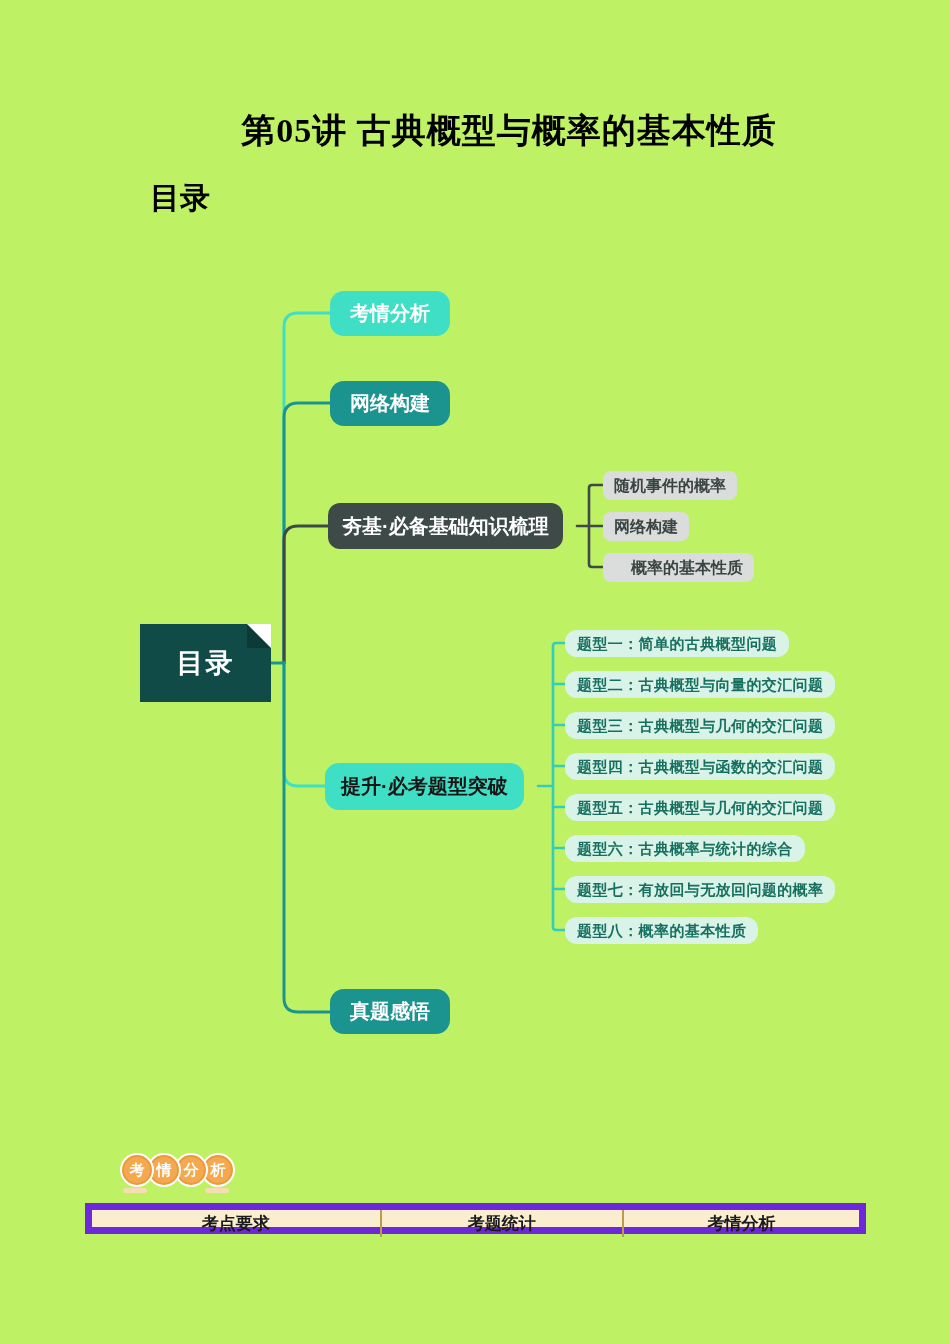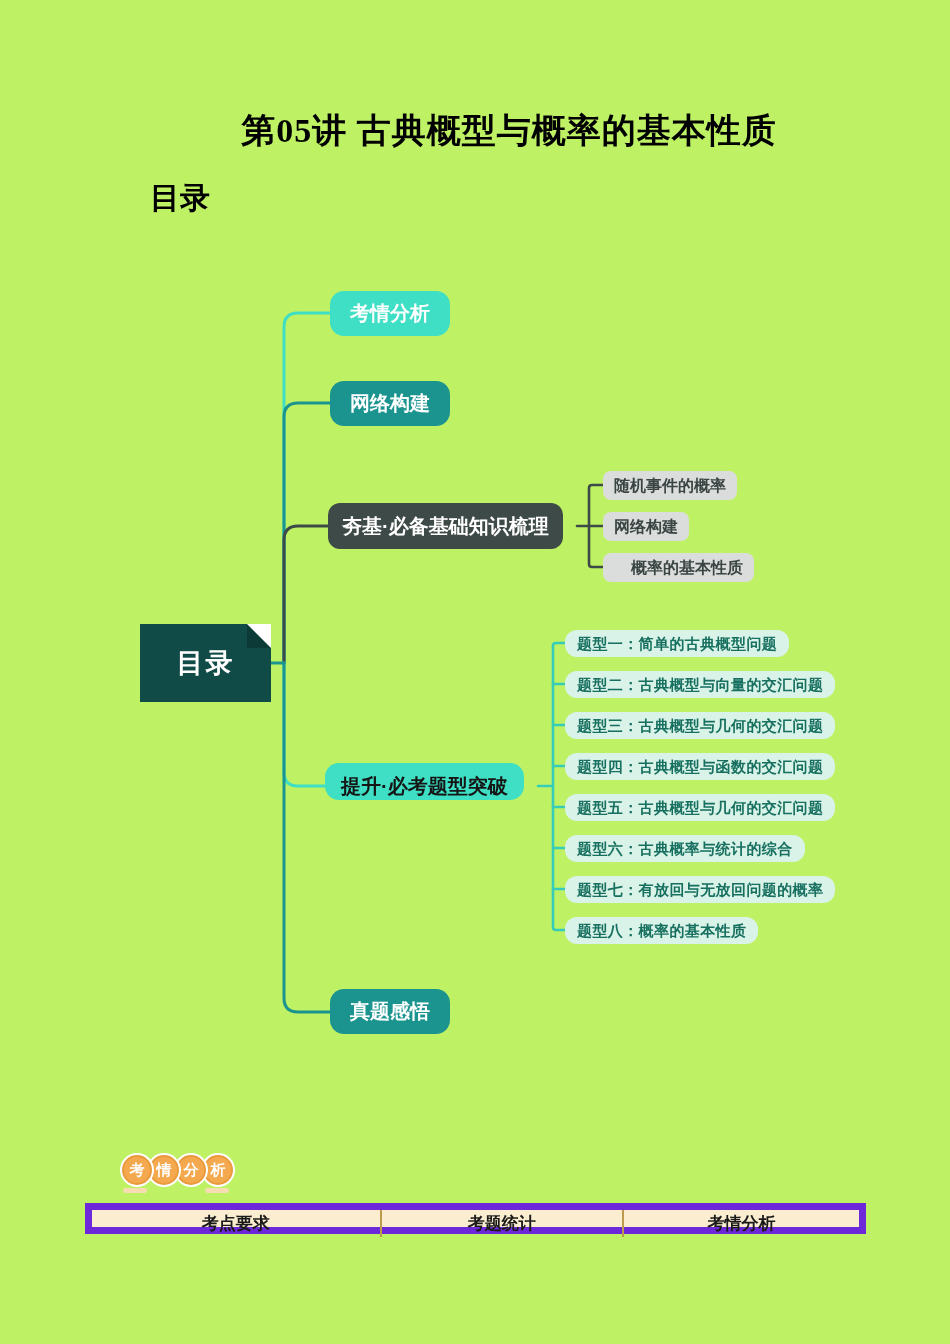--- a/index.html
+++ b/index.html
@@ -34,21 +34,21 @@
     height:45px; line-height:45px; padding:0 20px;
     border-radius:14px; font-size:20px; color:#ffffff;
   }
   .bg-bright { background:#3EDFC4; }
   .bg-teal   { background:#1B948F; }
   .node-hangji {
     height:46px; line-height:46px; padding:0 14px;
     border-radius:12px; font-size:20px; color:#ffffff; background:#3E4A47;
   }
   .node-tisheng {
-    height:37px; line-height:47px; padding:0 16px;
+    height:47px; line-height:47px; padding:0 16px;
     border-radius:14px; font-size:20px; color:#151515; background:#3EDFC4;
   }
   .node-root {
     left:140px; top:624px; width:131px; height:78px;
     background:#114B48; color:#ffffff;
     font-size:27px; font-weight:bold; text-align:center; line-height:78px;
     letter-spacing:2px;
   }
   .fold-cut {
     position:absolute; top:0; right:0; width:24px; height:24px;

